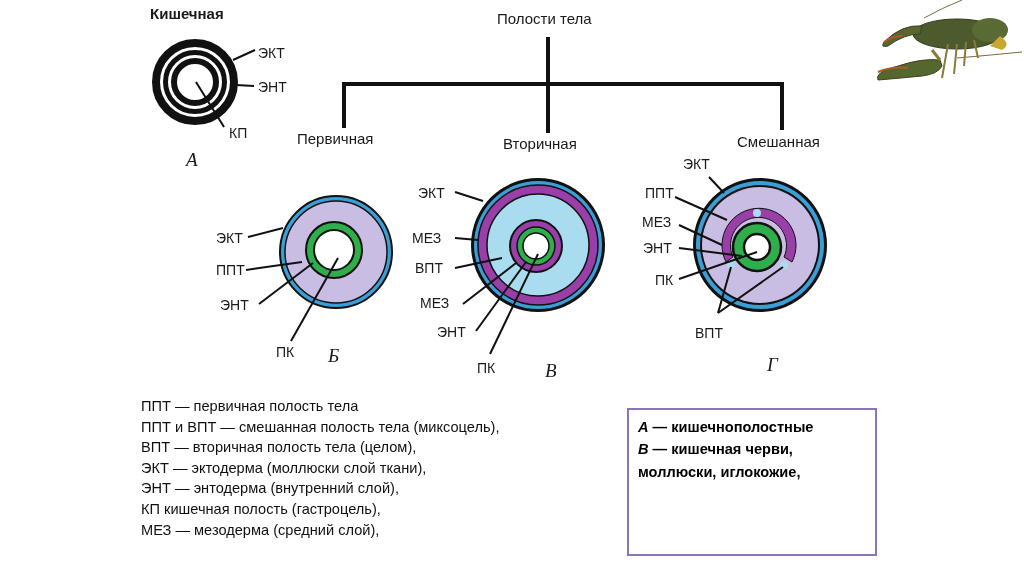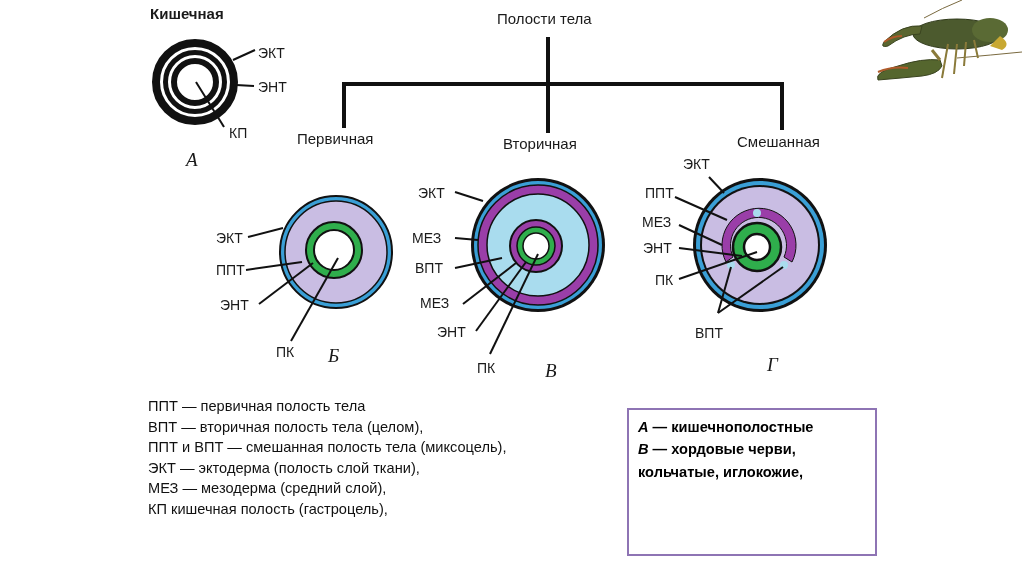--- a/index.html
+++ b/index.html
@@ -2,21 +2,21 @@
 <html><head>
   <meta charset="utf-8">
   <style>
     html, body { margin: 0; padding: 0; background: #ffffff; }
     body { width: 1024px; height: 574px; position: relative; overflow: hidden;
            font-family: "Liberation Sans", sans-serif; color: #111; }
     #diagram { position: absolute; left: 0; top: 0; }
     .lbl { font-family: "Liberation Sans", sans-serif; font-size: 14px; fill: #1a1a1a; }
     .title-lbl { font-family: "Liberation Sans", sans-serif; font-size: 15px; fill: #1a1a1a; }
     .fig-letter { font-family: "Liberation Serif", serif; font-style: italic; font-size: 19px; fill: #1a1a1a; }
-    .legend-left { position: absolute; left: 148px; top: 396px; font-size: 14.6px;
+    .legend-left { position: absolute; left: 141px; top: 396px; font-size: 14.6px;
                    line-height: 20.6px; color: #111; }
     .legend-left div { white-space: nowrap; }
     .legend-box { position: absolute; left: 627px; top: 408px; width: 250px; height: 148px;
                   border: 2px solid #8e74b4; box-sizing: border-box; padding: 6px 0 0 9px;
                   font-weight: bold; font-size: 14.6px; line-height: 22.4px; color: #000000; }
     .legend-box div { white-space: nowrap; }
     .legend-box .key { font-style: italic; }
   </style>
 </head>
 <body>
@@ -145,24 +145,25 @@
     <path d="M 22 42 Q 30 36 40 36" stroke="#b05a2a" stroke-width="2" fill="none"></path>
 
     <path d="M 78 60 Q 60 58 36 66 Q 12 72 16 80 Q 40 78 60 76 Q 76 74 80 66 Z" fill="#55662e" stroke="#3a4420" stroke-width="1"></path>
     <path d="M 16 72 Q 30 66 46 68" stroke="#b05a2a" stroke-width="2" fill="none"></path>
     <path d="M 70 50 L 78 60" stroke="#8a7a3a" stroke-width="3"></path>
   </g>
 </svg>
 
 <div class="legend-left">
   <div>ППТ — первичная полость тела</div>
+  <div>ППТ и ВПТ — смешанная полость тела (миксоцель),</div>
   <div>ВПТ — вторичная полость тела (целом),</div>
-  <div>ППТ и ВПТ — смешанная полость тела (миксоцель),</div>
-  <div>ЭКТ — эктодерма (полость слой ткани),</div>
+  <div>ЭКТ — эктодерма (моллюски слой ткани),</div>
+  <div>ЭНТ — энтодерма (внутренний слой),</div>
+  <div>КП кишечная полость (гастроцель),</div>
   <div>МЕЗ — мезодерма (средний слой),</div>
-  <div>КП кишечная полость (гастроцель),</div>
 </div>
 
 <div class="legend-box">
   <div><span class="key">А</span><span> — кишечнополостные</span></div>
-  <div><span class="key">В</span><span> — хордовые черви,</span></div>
-  <div><span class="key"></span><span>кольчатые, иглокожие,</span></div>
+  <div><span class="key">В</span><span> — кишечная черви,</span></div>
+  <div><span class="key"></span><span>моллюски, иглокожие,</span></div>
 </div>
 
 </body></html>

